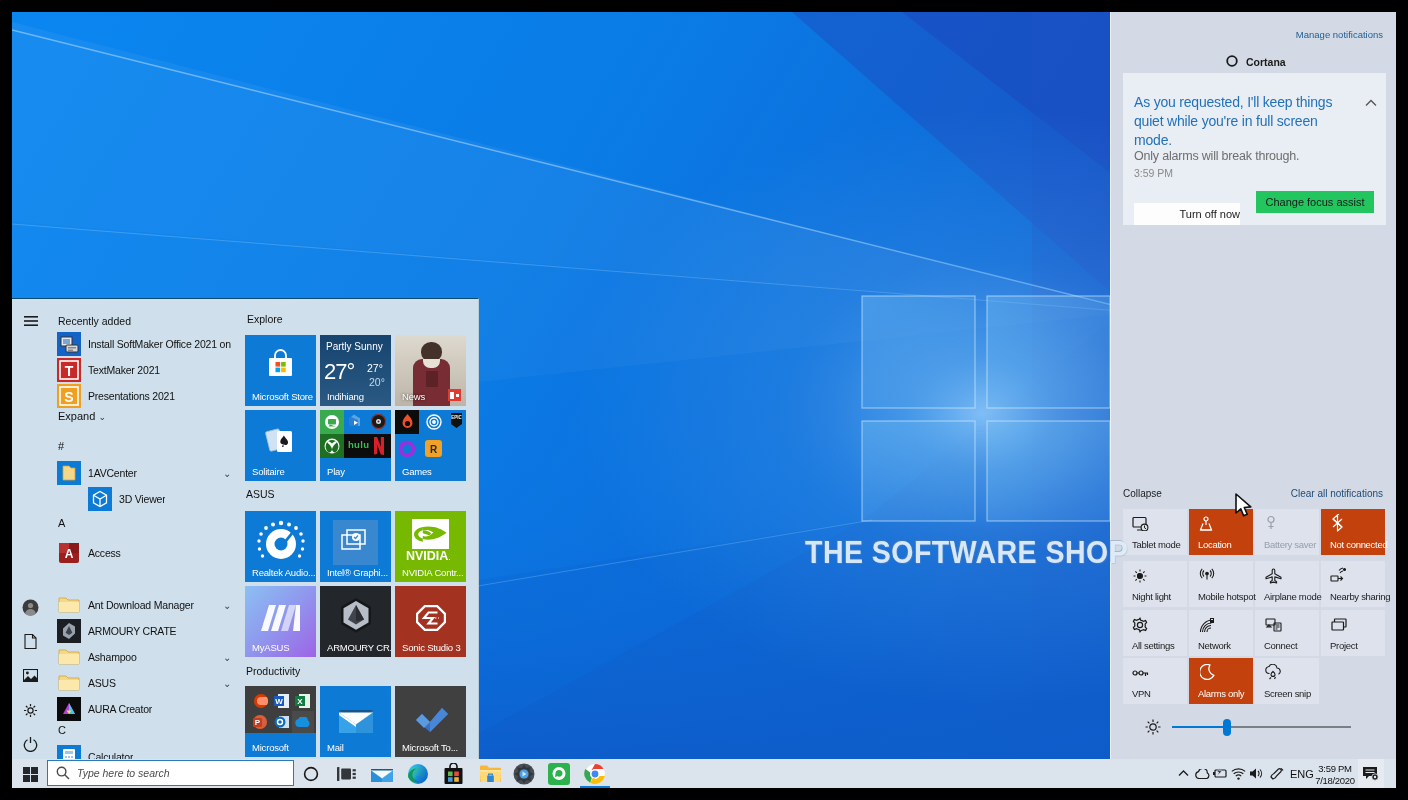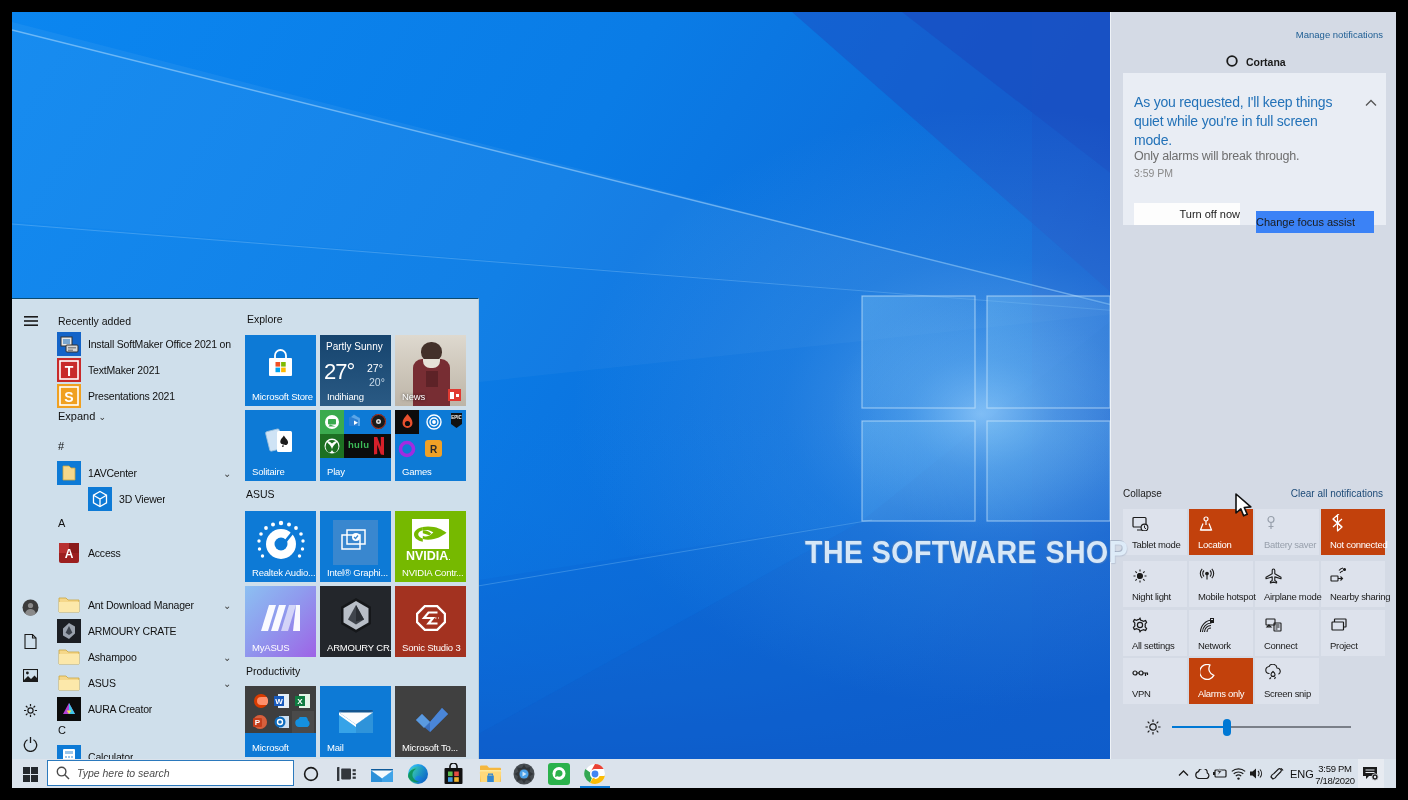--- a/index.html
+++ b/index.html
@@ -481,21 +481,21 @@
   <svg class="abs" style="left:115px;top:43px" width="12" height="12" viewBox="0 0 12 12">
         <circle cx="6" cy="6" r="4.8" fill="none" stroke="#1a1a1a" stroke-width="1.8"></circle>
       </svg>
   <div class="abs" style="left:135px;top:44px;font-size:10.5px;font-weight:bold;color:#1a1a1a;">Cortana</div>
 
   <div class="abs" style="left:12px;top:61px;width:263px;height:152px;background:#e9edf4;">
     <div class="abs" style="left:11px;top:20px;width:205px;font-size:14px;letter-spacing:-0.2px;line-height:19px;color:#2372b8;">As you requested, I'll keep things quiet while you're in full screen mode.</div>
     <div class="abs" style="left:11px;top:76px;font-size:12.5px;letter-spacing:-0.2px;color:#6e6e6e;">Only alarms will break through.</div>
     <div class="abs" style="left:11px;top:94px;font-size:10.5px;color:#8a8a8a;">3:59 PM</div>
     <div class="abs" style="left:11px;top:130px;width:106px;height:22px;background:#fdfdfd;text-align:right;line-height:22px;font-size:11px;color:#1b1b1b;">Turn off now</div>
-    <div class="abs" style="left:133px;top:118px;width:118px;height:22px;background:#3b82f6;line-height:22px;font-size:11px;color:#1b1b1b;margin-top:20px;">Change focus assist</div>
+    <div class="abs" style="left:133px;top:118px;width:118px;height:22px;background:#22c55e;text-align:center;line-height:22px;font-size:11px;color:#1b1b1b;">Change focus assist</div>
     <svg class="abs" style="right:9px;top:26px" width="12" height="8" viewBox="0 0 12 8">
           <path d="M1 6.5L6 1.5l5 5" fill="none" stroke="#555" stroke-width="1.3"></path>
         </svg>
   </div>
   <div class="abs" style="left:12px;top:476px;font-size:10px;color:#1b1b1b;">Collapse</div>
   <div class="abs" style="right:13px;top:476px;font-size:10px;color:#1c4a77;">Clear all notifications</div>
 
   <div class="qa" style="left:12px;top:497px;">
     <svg class="abs" style="left:9px;top:7px" width="17" height="15" viewBox="0 0 17 15">
           <g fill="none" stroke="#1b1b1b" stroke-width="1.2">

